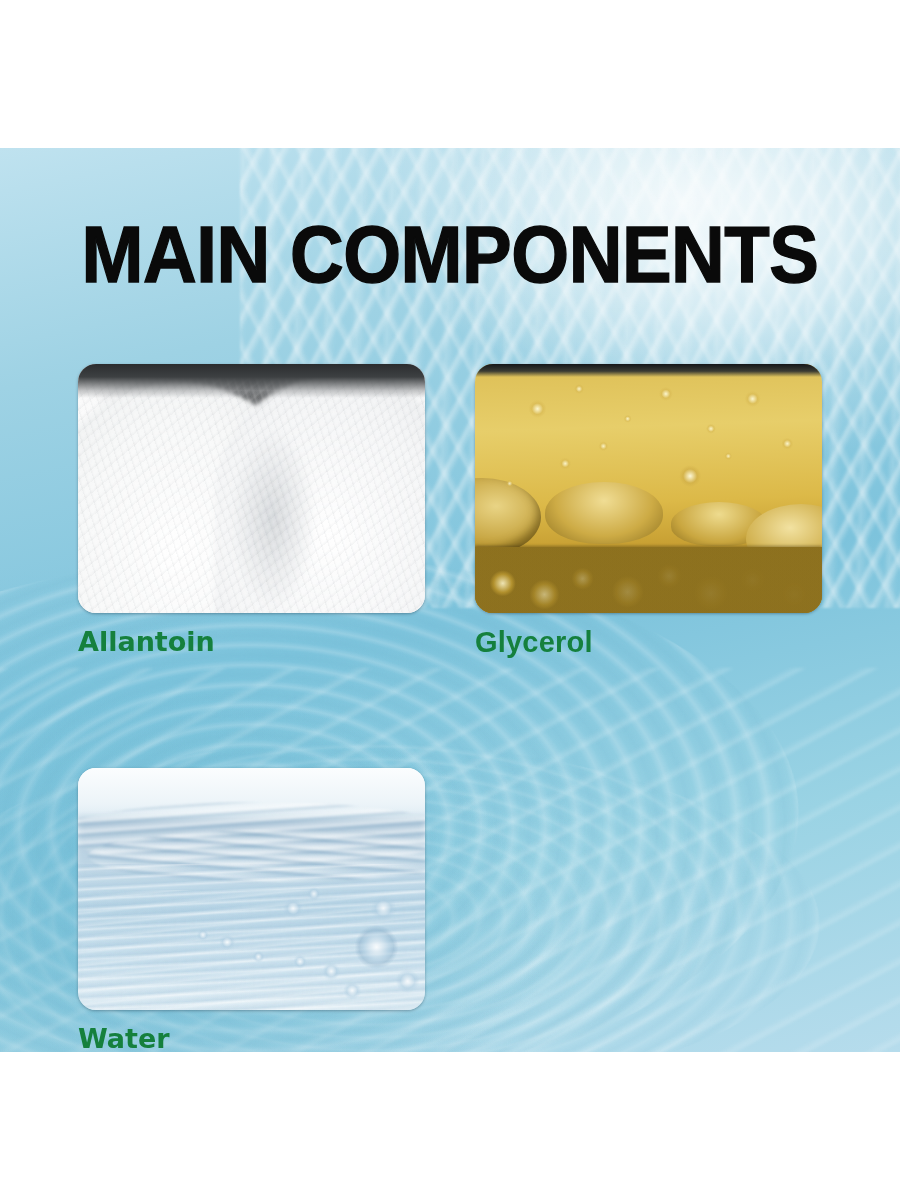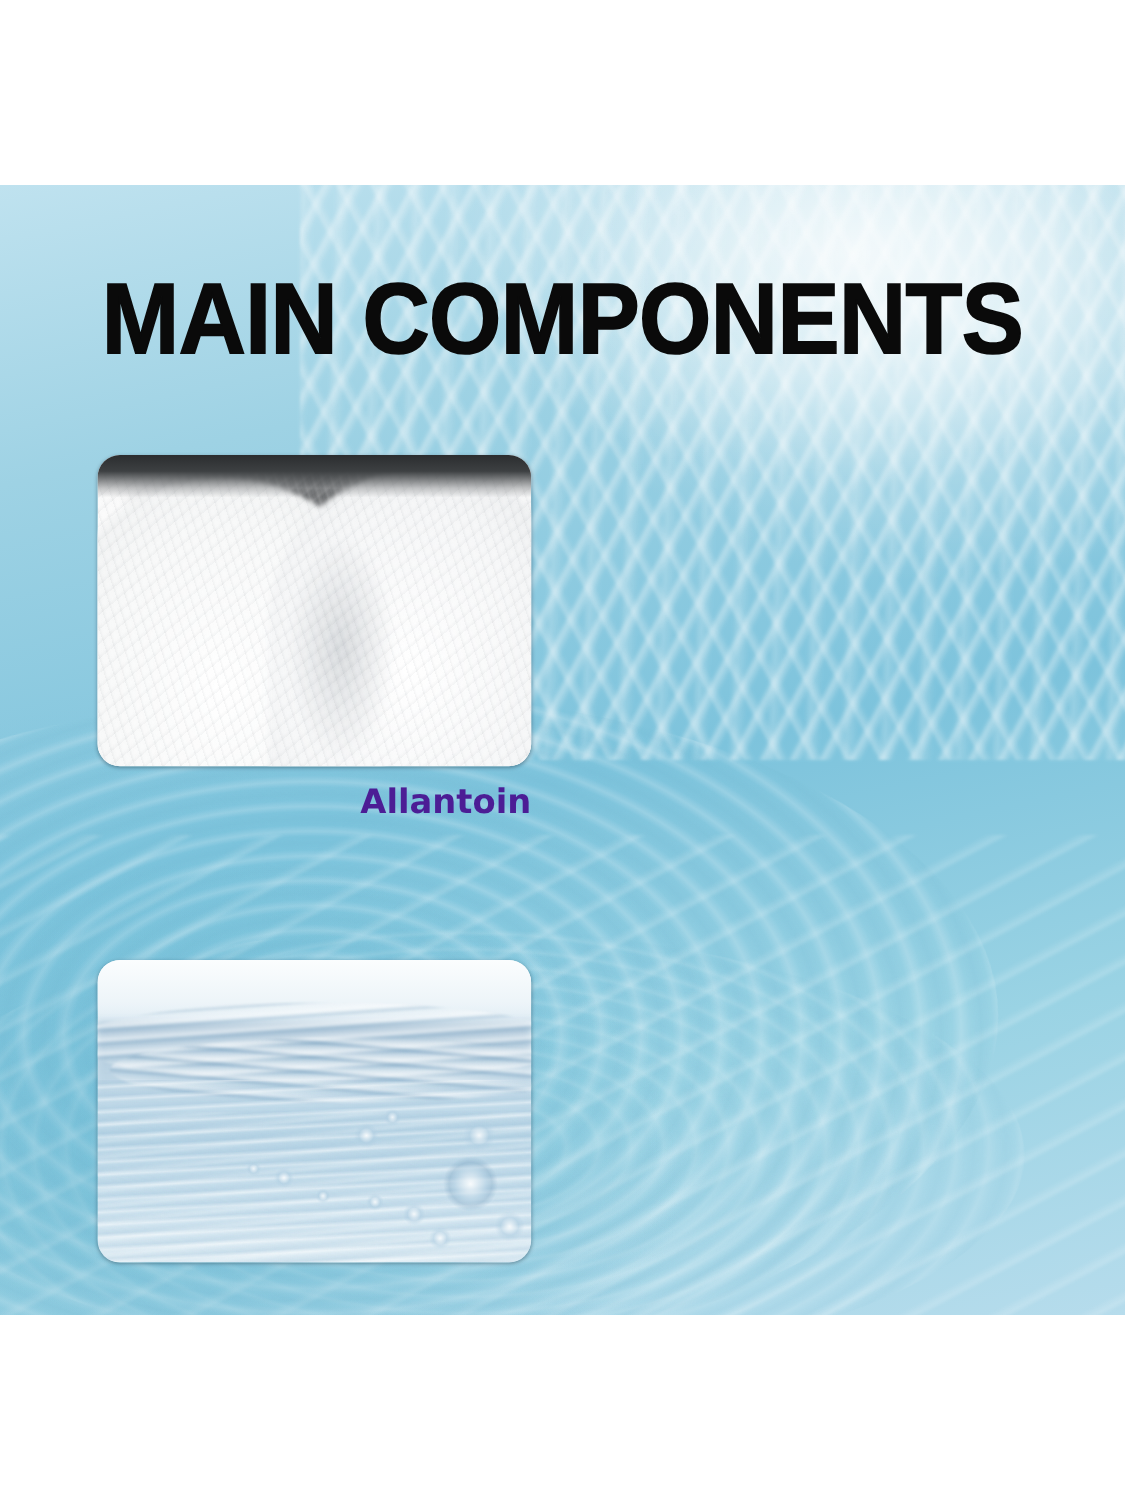--- a/index.html
+++ b/index.html
@@ -174,22 +174,22 @@
     width: 347px;
     height: 249px;
     border-radius: 18px;
     overflow: hidden;
     box-shadow: 0 1px 3px rgba(10,30,45,.35);
   }
   .row-2 .card .thumb { height: 242px; }
 
   .card .caption {
     margin-top: 12px;
-    text-align: right;
-    color: #4c1d95;
+    text-align: left;
+    color: #15803d;
     font-family: "Liberation Sans", sans-serif;
     font-weight: 700;
     font-size: 29px;
     line-height: 34px;
     letter-spacing: .2px;
   }
   .card.card-allantoin .caption,
   .card.card-water .caption {
     font-family: "DejaVu Sans", sans-serif;
     font-weight: 700;
@@ -530,37 +530,53 @@
             <div class="mound-l"></div>
             <div class="mound-r"></div>
             <div class="crease"></div>
             <div class="grain"></div>
             <div class="topband"></div>
           </div>
         </div>
         <div class="caption">Allantoin</div>
       </div>
 
+      <div class="card card-glycerol">
+        <div class="thumb">
+          <div class="img-oil">
+            <div class="dome-l"></div>
+            <div class="dome-m"></div>
+            <div class="dome-m2"></div>
+            <div class="dome-r"></div>
+            <div class="bubbles"></div>
+            <div class="waterline"></div>
+            <div class="froth"></div>
+            <div class="dark-band"></div>
+          </div>
+        </div>
+        <div class="caption">Glycerol</div>
+      </div>
 
     </div>
 
     <div class="row row-2">
 
       <div class="card card-water">
         <div class="thumb">
           <div class="img-water">
             <div class="sky"></div>
             <div class="deep"></div>
             <div class="wave"></div>
             <div class="wave2"></div>
             <div class="ripple-field"></div>
             <div class="sheen"></div>
             <div class="drops"></div>
           </div>
         </div>
+        <div class="caption">Water</div>
       </div>
 
 
     </div>
 
   </div>
 
 </div>
 
 </body></html>

